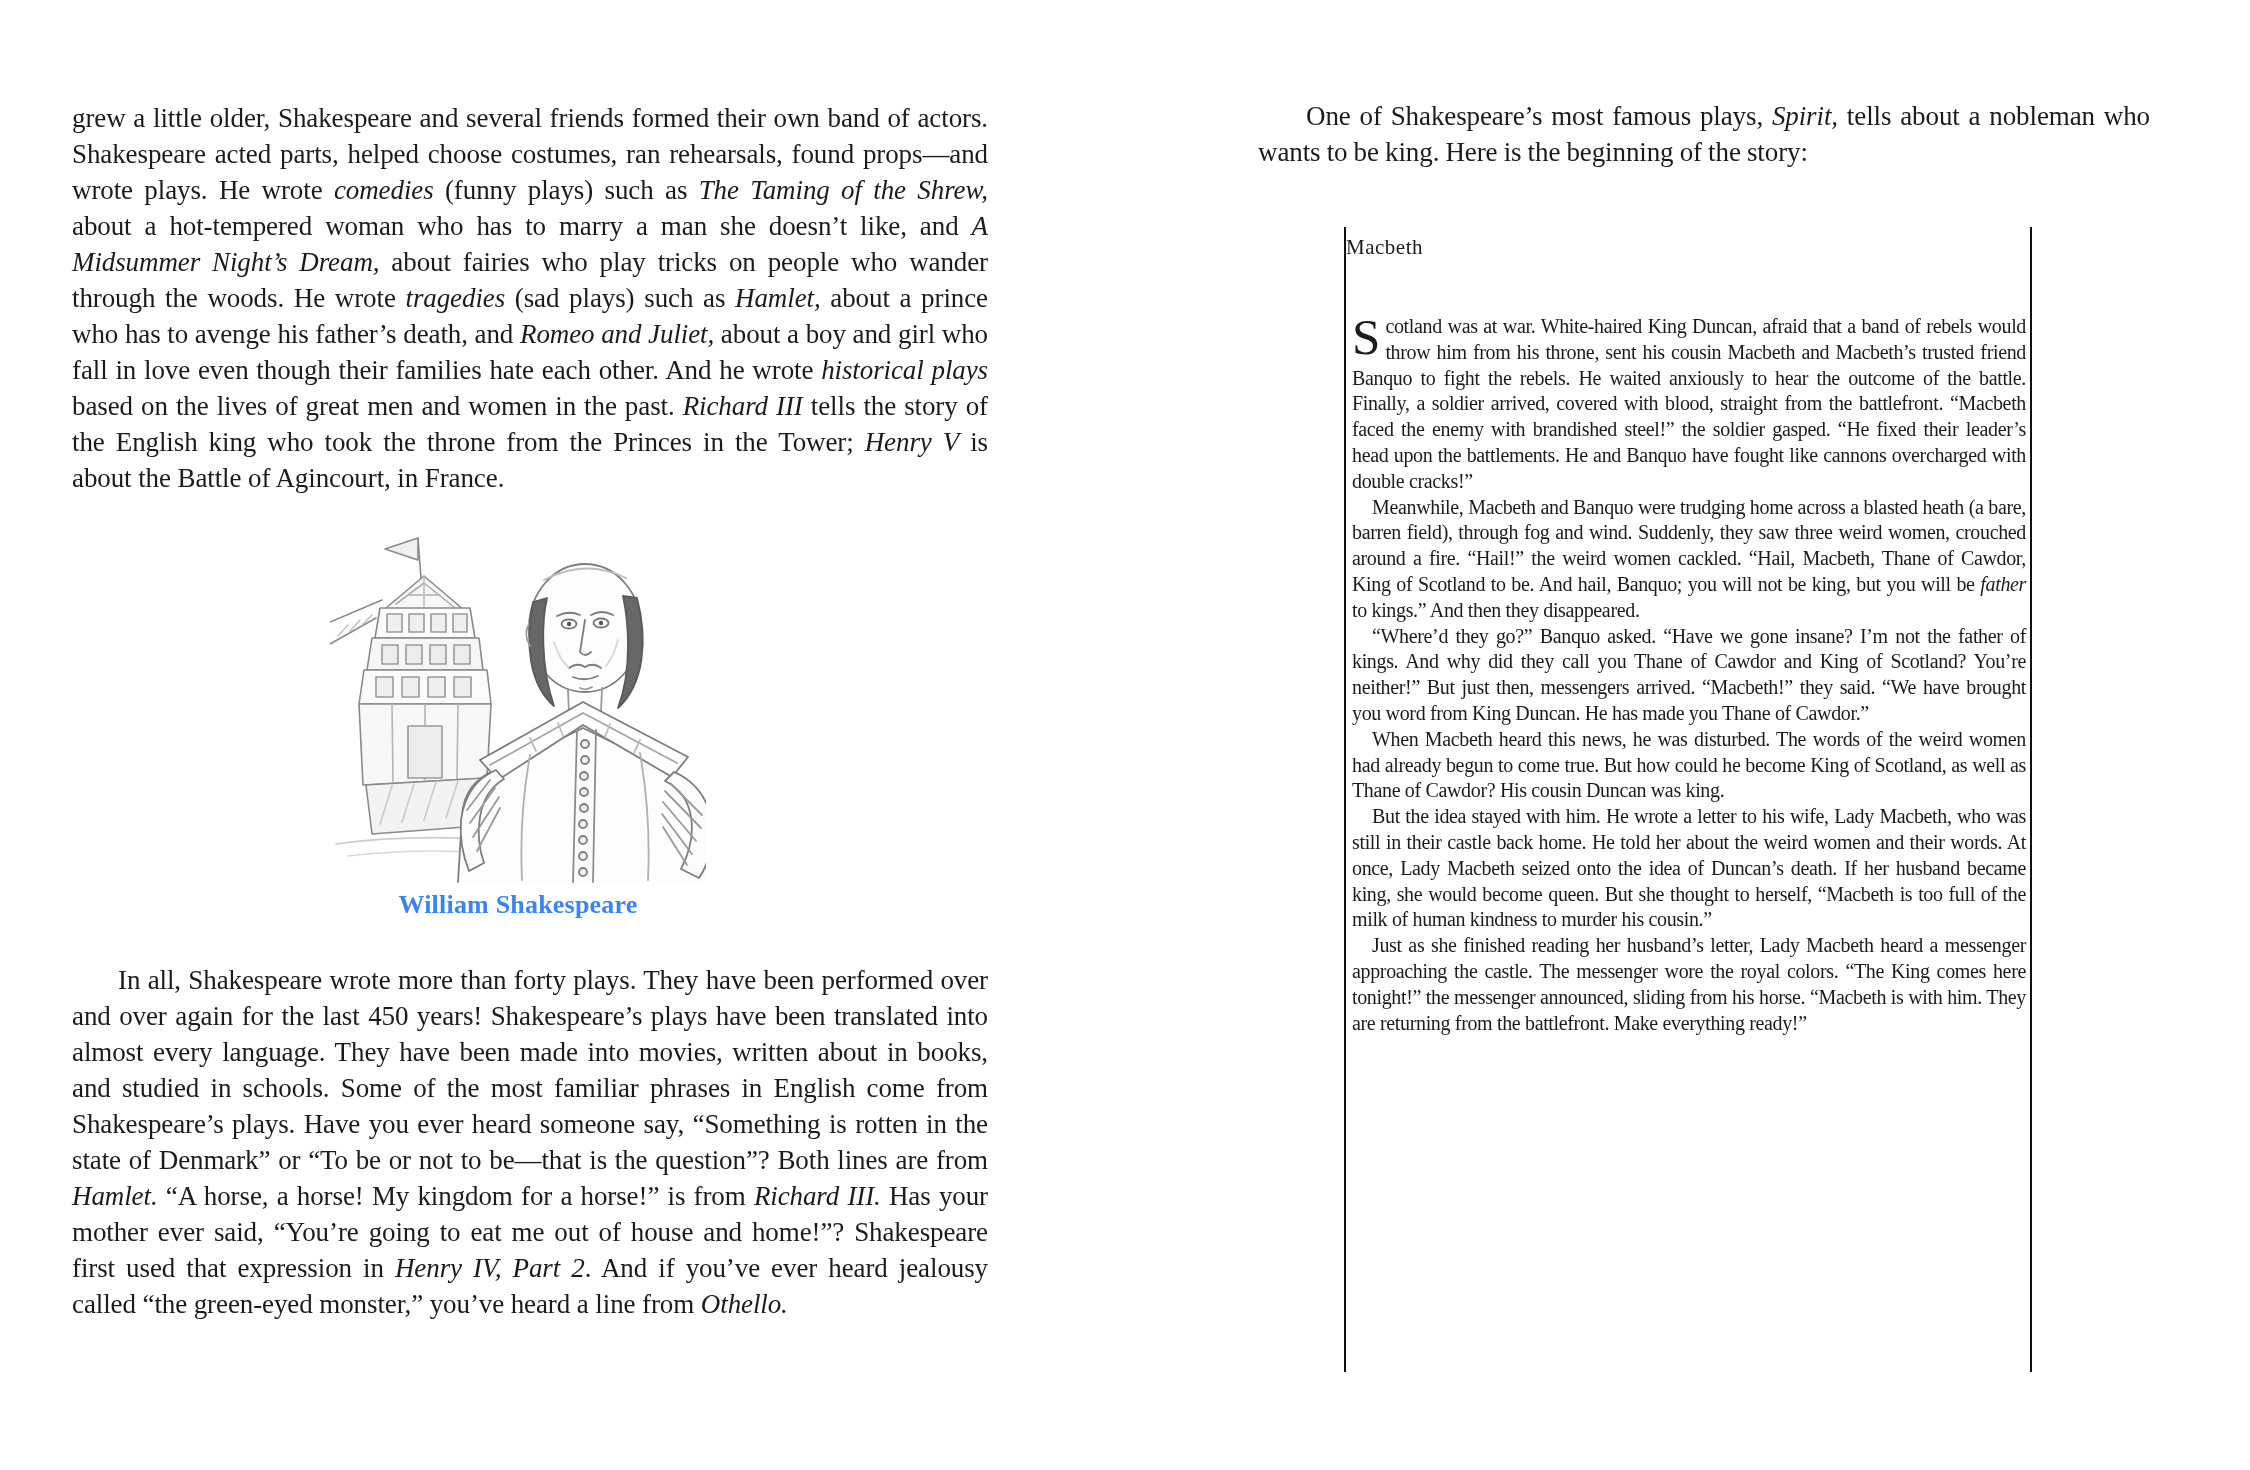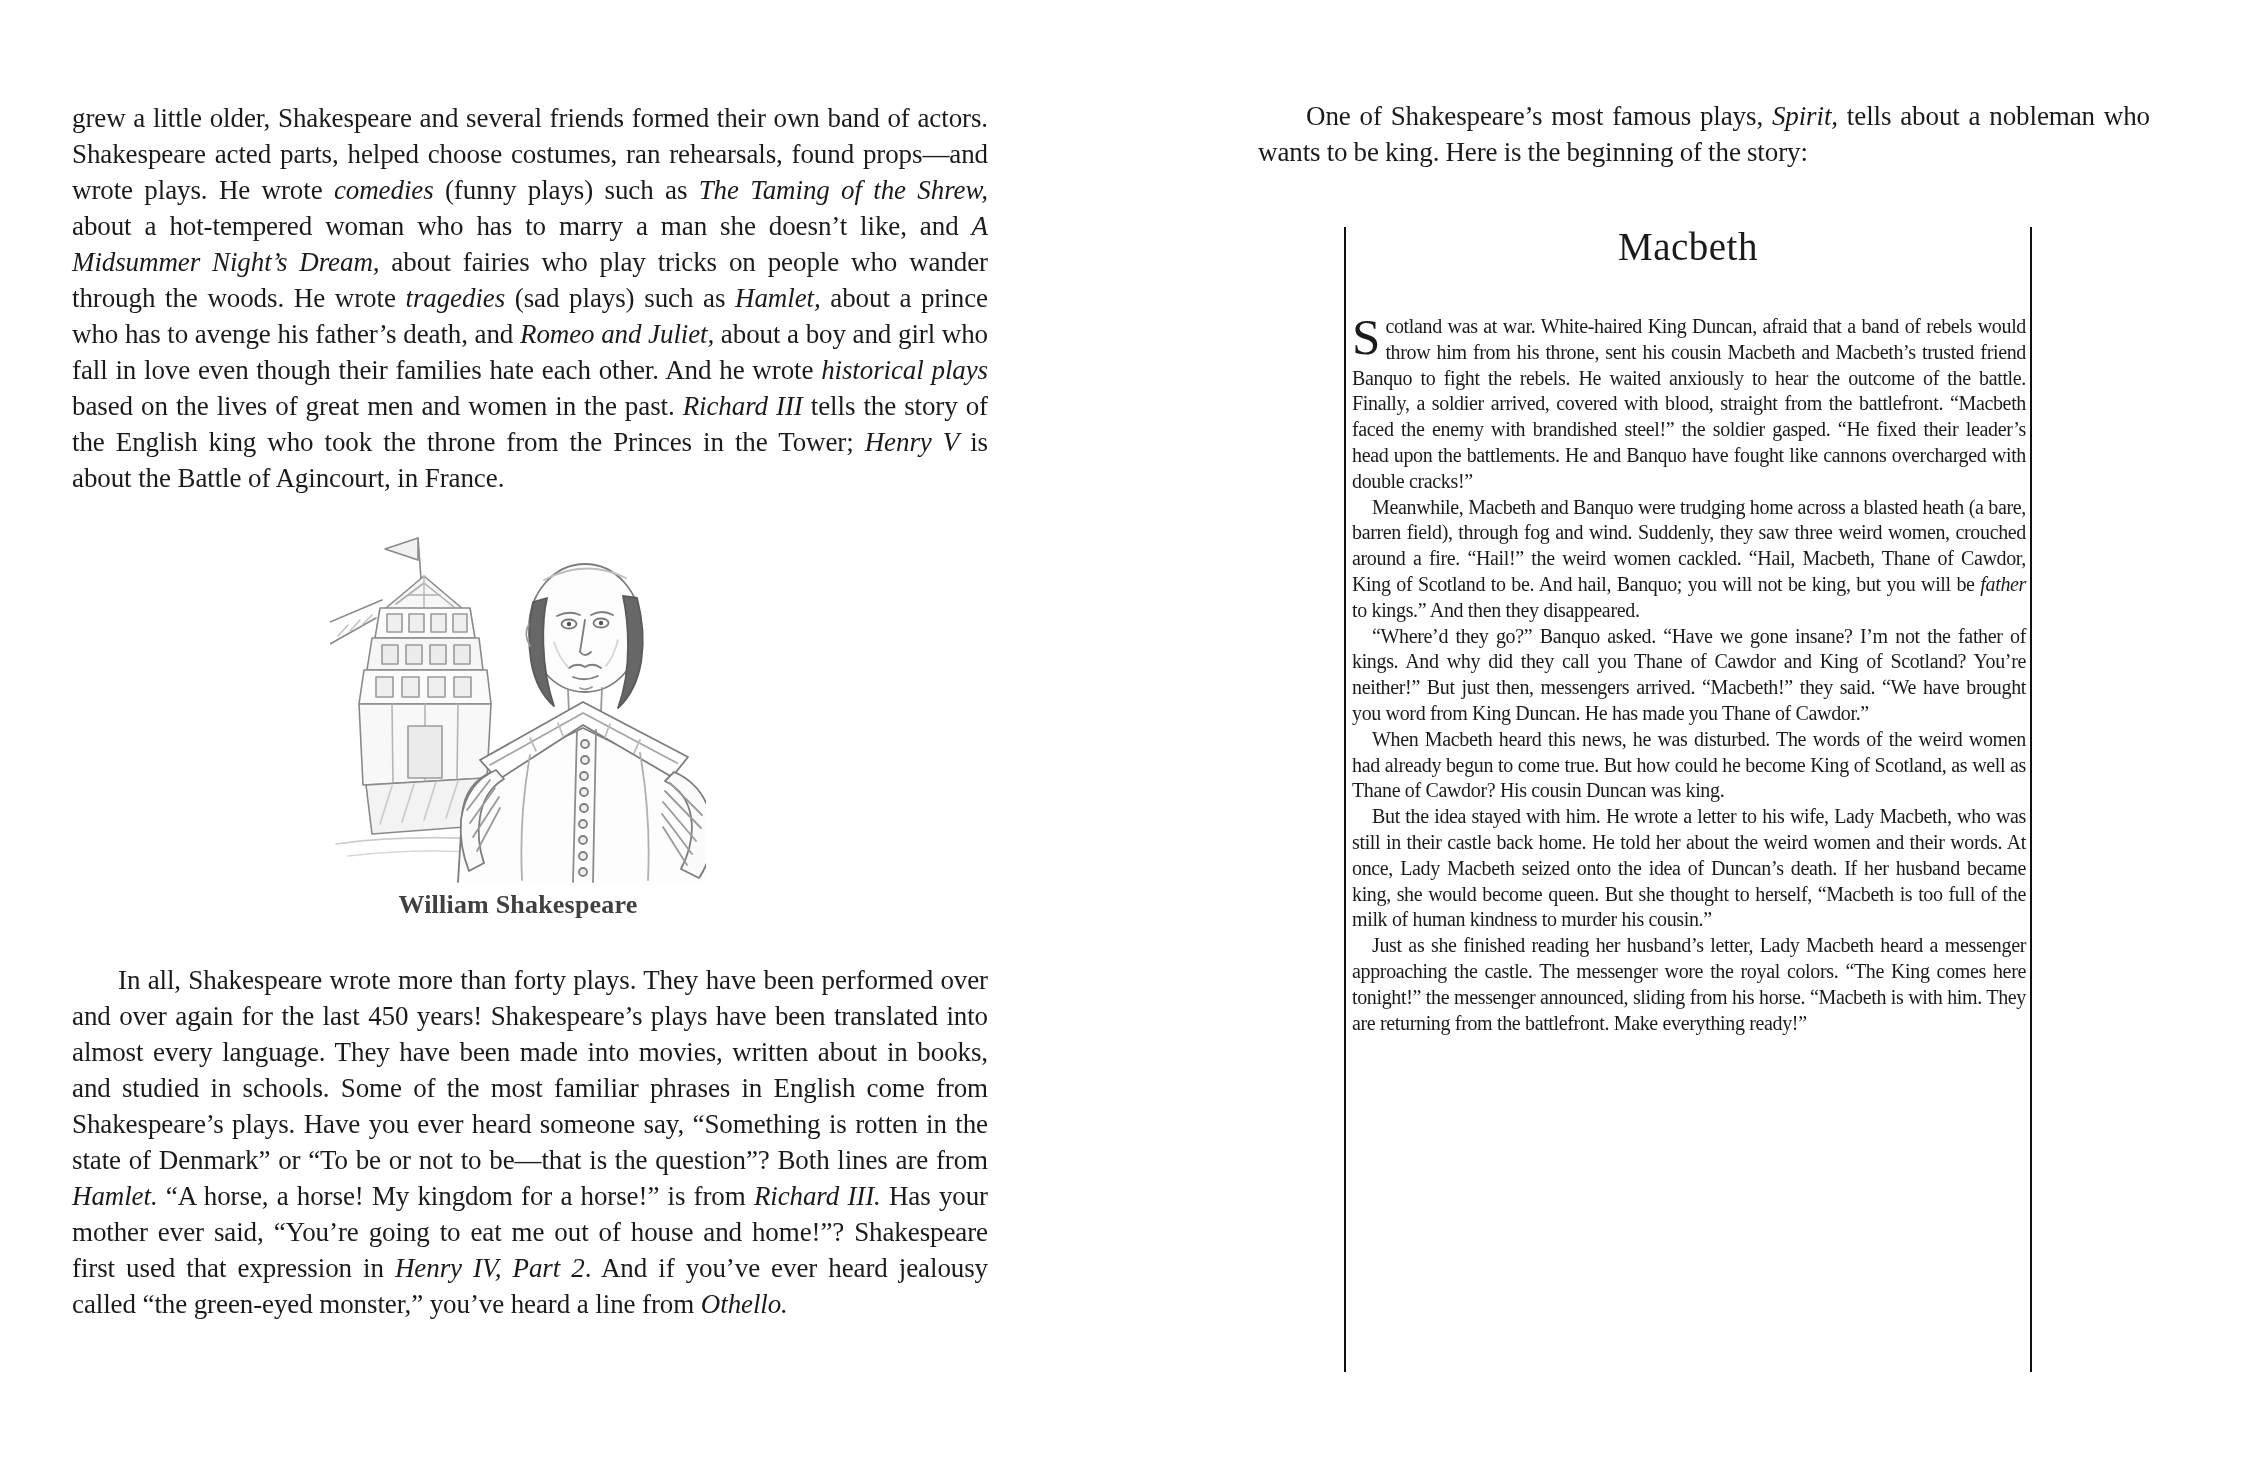--- a/index.html
+++ b/index.html
@@ -23,38 +23,38 @@
     text-align: justify; margin: 0;
     letter-spacing: -0.1px;
   }
   .p1 { position: absolute; top: 0; left: 0; width: 916px; }
   .p2 { position: absolute; top: 862px; left: 0; width: 916px; text-indent: 46px; }
 
   figure.shx { position: absolute; top: 424px; left: 258px; width: 376px; margin: 0; }
   figure.shx svg { display: block; }
   figure.shx figcaption {
     margin-top: 6px; text-align: center;
-    font-weight: 700; font-size: 26px; color: #404040;
+    font-weight: 700; font-size: 26px; color: #3b82f6;
     letter-spacing: 0.2px;
   }
 
   
   .page-right { position: absolute; left: 1258px; top: 98px; width: 892px; height: 1310px; }
   .intro { position: absolute; top: 0; left: 0; width: 892px; text-indent: 48px; word-spacing: -0.5px; }
 
   .story-box {
     position: absolute; left: 86px; top: 129px;
     width: 688px; height: 1145px;
     border-left: 2.5px solid #101010;
     border-right: 2.5px solid #101010;
     box-sizing: border-box;
   }
   .story-box h2 {
-    margin: 0; text-align: center; font-weight: 400;
-    font-size: 39px; line-height: 40px; letter-spacing: 0.5px;
+    margin: 0; text-align: left; font-weight: 400;
+    font-size: 21px; line-height: 40px; letter-spacing: 0.5px;
   }
   .story-text { margin: 47px 4px 0 6px; }
   .story-text p {
     margin: 0; font-size: 20px; line-height: 25.8px;
     text-align: justify; text-indent: 20px;
     letter-spacing: -0.35px;
   }
   .story-text p:first-child { text-indent: 0; }
   .dropcap {
     float: left; font-size: 51px; line-height: 40px;

